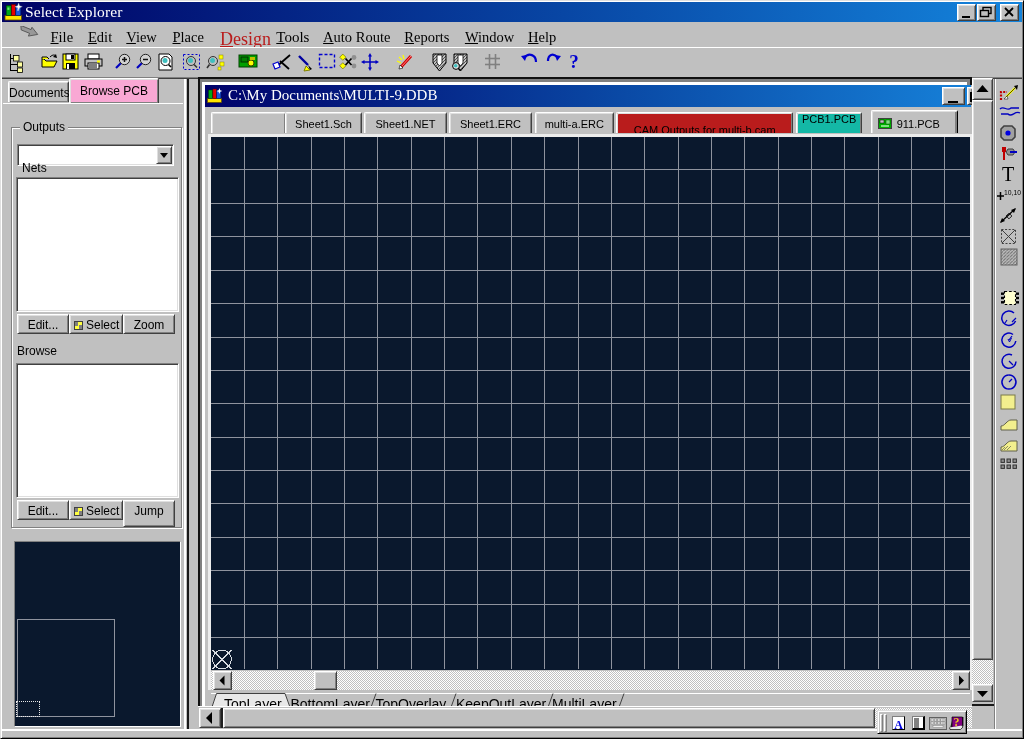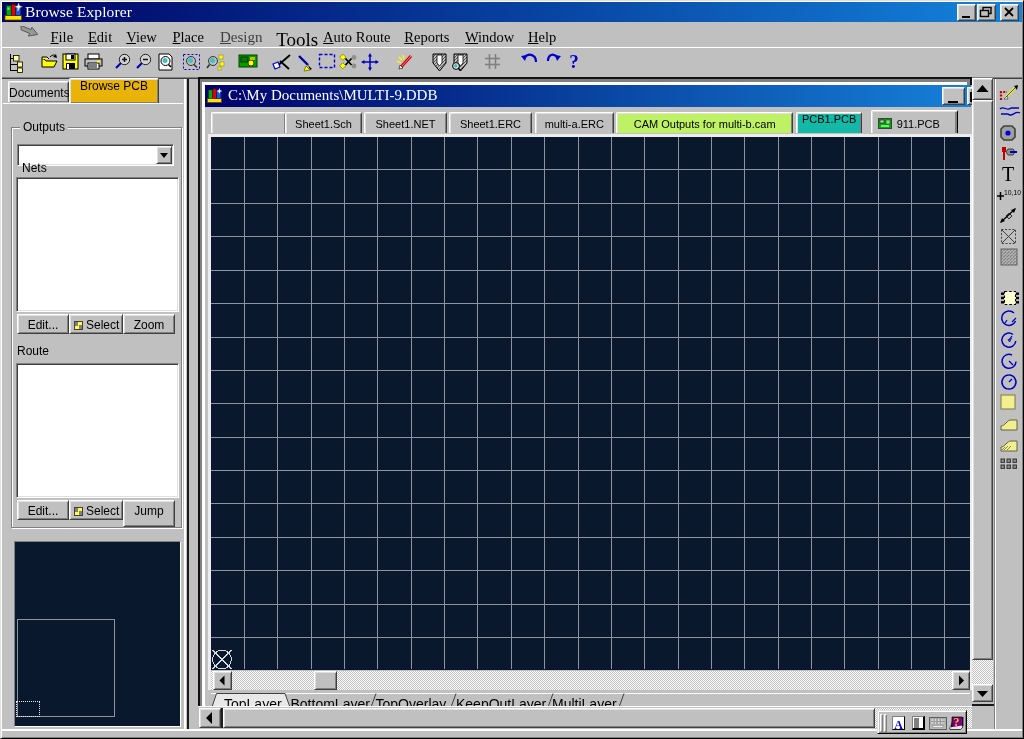--- a/index.html
+++ b/index.html
@@ -19,21 +19,21 @@
     <svg width="19" height="18" viewBox="0 0 19 18">
       <rect x="1" y="12.5" width="16.5" height="4.5" fill="#ffe400" stroke="#604800" stroke-width="0.8"></rect>
       <rect x="2.2" y="2.5" width="5" height="10" fill="#00a818" stroke="#003800" stroke-width="0.6"></rect>
       <rect x="7.4" y="1.5" width="4.2" height="11" fill="#e80000" stroke="#500000" stroke-width="0.6"></rect>
       <rect x="11.8" y="3.5" width="5" height="9" fill="#1e5ae0" stroke="#001a60" stroke-width="0.6"></rect>
       <rect x="3.4" y="4.5" width="2" height="2.4" fill="#70e070"></rect>
       <rect x="13" y="5.5" width="2" height="2.4" fill="#86a8f4"></rect>
       <path d="M14.6 0 l1 2.7 2.7 1 -2.7 1 -1 2.7 -1-2.7 -2.7-1 2.7-1Z" fill="#fff" stroke="#9ab" stroke-width="0.4"></path>
     </svg>
   </div>
-<div class="abs serif" style="left:25px;top:3px;font-size:15.5px;color:#fff;letter-spacing:0.1px">Browse Explorer</div>
+<div class="abs serif" style="left:25px;top:3px;font-size:15.5px;color:#fff;letter-spacing:0.1px">Select Explorer</div>
 <div class="abs btn" style="left:957px;top:4px;width:19px;height:17px;overflow:hidden">
     <div class="abs" style="left:4px;top:11px;width:8px;height:2px;background:#000"></div>
   </div>
 <div class="abs btn" style="left:977px;top:4px;width:19px;height:17px;overflow:hidden">
     <svg width="16" height="14">
       <rect x="5" y="2.5" width="8" height="6" fill="none" stroke="#000" stroke-width="1.4"></rect>
       <rect x="2.5" y="5.5" width="8" height="6" fill="#c0c0c0" stroke="#000" stroke-width="1.4"></rect>
     </svg>
   </div>
 <div class="abs btn" style="left:1000px;top:4px;width:19px;height:17px;overflow:hidden">
@@ -42,22 +42,22 @@
     </svg>
   </div>
 <div class="abs" style="left:2px;top:22px;width:1020px;height:25px;background:#c0c0c0"></div>
 <svg class="abs" style="left:18px;top:26px" width="24" height="16" viewBox="0 0 24 16">
     <path d="M1 3 L12 3 L12 0.5 L20 5 L12 10 L12 7 L3 7 Z" fill="#989898" stroke="#505050" stroke-width="0.8" transform="rotate(22 11 6)"></path>
   </svg>
 <div class="abs serif" style="left:50.5px;top:28.5px;font-size:14.5px;color:#000"><span style="text-decoration:underline">F</span>ile</div>
 <div class="abs serif" style="left:88px;top:28.5px;font-size:14.5px;color:#000"><span style="text-decoration:underline">E</span>dit</div>
 <div class="abs serif" style="left:126.3px;top:28.5px;font-size:14.5px;color:#000"><span style="text-decoration:underline">V</span>iew</div>
 <div class="abs serif" style="left:172.5px;top:28.5px;font-size:14.5px;color:#000"><span style="text-decoration:underline">P</span>lace</div>
-<div class="abs serif" style="left:220px;top:28.5px;font-size:15px;color:#404040"><span style="text-decoration:underline">D</span>esign</div>
-<div class="abs serif" style="left:276.3px;top:28.5px;font-size:19px;color:#000"><span style="text-decoration:underline">T</span>ools</div>
+<div class="abs serif" style="left:220px;top:28.5px;font-size:18px;color:#b91c1c"><span style="text-decoration:underline">D</span>esign</div>
+<div class="abs serif" style="left:276.3px;top:28.5px;font-size:15px;color:#000"><span style="text-decoration:underline">T</span>ools</div>
 <div class="abs serif" style="left:323.1px;top:28.5px;font-size:14.5px;color:#000"><span style="text-decoration:underline">A</span>uto Route</div>
 <div class="abs serif" style="left:404.3px;top:28.5px;font-size:14.5px;color:#000"><span style="text-decoration:underline">R</span>eports</div>
 <div class="abs serif" style="left:464.9px;top:28.5px;font-size:14.5px;color:#000"><span style="text-decoration:underline">W</span>indow</div>
 <div class="abs serif" style="left:528px;top:28.5px;font-size:14.5px;color:#000"><span style="text-decoration:underline">H</span>elp</div>
 <div class="abs" style="left:2px;top:47px;width:1020px;height:30px;background:#c0c0c0;border-top:1px solid #fff"></div>
 <div class="abs" style="left:7px;top:53px">
     <svg width="18" height="20" viewBox="0 0 18 20">
       <g stroke="#000" fill="none">
         <line x1="3.5" y1="1" x2="3.5" y2="18"></line>
         <line x1="3.5" y1="5.5" x2="9" y2="5.5"></line>
@@ -258,36 +258,36 @@
     <svg width="12" height="17" viewBox="0 0 12 17">
       <text x="6" y="15" font-family="Liberation Serif" font-size="19" font-weight="bold" fill="#0000d0" text-anchor="middle">?</text>
     </svg>
   </div>
 <div class="abs" style="left:2px;top:77px;width:1020px;height:1px;background:#808080"></div>
 <div class="abs" style="left:2px;top:78px;width:1020px;height:1px;background:#404040"></div>
 <div class="abs" style="left:2px;top:79px;width:186px;height:650px;background:#c0c0c0"></div>
 <div class="abs" style="left:184px;top:79px;width:1.5px;height:650px;background:#fff"></div>
 <div class="abs" style="left:187px;top:79px;width:1.5px;height:650px;background:#1a1a1a"></div>
 <div class="abs btn t12" style="left:8px;top:81px;width:61px;height:21px;border-bottom:none;text-align:center;padding-top:4px;border-radius:2px 2px 0 0">Documents</div>
-<div class="abs btn t11" style="left:69px;top:78px;width:90px;height:25px;border-bottom:none;text-align:center;font-size:12px;border-radius:2px 2px 0 0;background:#eab308">Browse PCB</div>
+<div class="abs btn t11" style="left:69px;top:78px;width:90px;height:25px;border-bottom:none;text-align:center;padding-top:5px;font-size:12px;border-radius:2px 2px 0 0;background:#f9a8d4">Browse PCB</div>
 <div class="abs" style="left:3px;top:103px;width:180px;height:1px;background:#fff"></div>
 <div class="abs" style="left:11px;top:127px;width:171px;height:401px;border:1px solid #808080;box-shadow:1px 1px 0 #fff,inset 1px 1px 0 #fff"></div>
 <div class="abs t12" style="left:20px;top:120px;background:#c0c0c0;padding:0 3px">Outputs</div>
 <div class="abs sunk" style="left:17px;top:144px;width:157px;height:22px;background:#fff"></div>
 <div class="abs t12" style="left:22px;top:161px">Nets</div>
 <div class="abs btn" style="left:156px;top:146px;width:16px;height:18px">
     <svg width="14" height="16">
       <path d="M3 6 L11 6 L7 11 Z" fill="#000"></path>
     </svg>
   </div>
 <div class="abs sunk" style="left:16px;top:177px;width:163px;height:135px;background:#fff"></div>
 <div class="abs btn t12" style="left:17px;top:314px;width:52px;height:20px;text-align:center;padding-top:2.5px">Edit...</div>
 <div class="abs btn t12" style="left:69px;top:314px;width:54px;height:20px;padding-top:2.5px;padding-left:4px;white-space:nowrap;overflow:hidden"><span style="display:inline-block;width:9px;height:9px;margin-right:3px;vertical-align:-1px;background:conic-gradient(#ffff40 25%,#808080 0 50%,#ffff40 0 75%,#808080 0);border:1px solid #404040"></span>Select</div>
 <div class="abs btn t12" style="left:123px;top:314px;width:52px;height:20px;text-align:center;padding-top:2.5px">Zoom</div>
-<div class="abs t12" style="left:17px;top:344px">Route</div>
+<div class="abs t12" style="left:17px;top:344px">Browse</div>
 <div class="abs sunk" style="left:16px;top:363px;width:163px;height:135px;background:#fff"></div>
 <div class="abs btn t12" style="left:17px;top:500px;width:52px;height:20px;text-align:center;padding-top:2.5px">Edit...</div>
 <div class="abs btn t12" style="left:69px;top:500px;width:54px;height:20px;padding-top:2.5px;padding-left:4px;white-space:nowrap;overflow:hidden"><span style="display:inline-block;width:9px;height:9px;margin-right:3px;vertical-align:-1px;background:conic-gradient(#ffff40 25%,#808080 0 50%,#ffff40 0 75%,#808080 0);border:1px solid #404040"></span>Select</div>
 <div class="abs btn t12" style="left:123px;top:500px;width:52px;height:27px;text-align:center;padding-top:2.5px">Jump</div>
 <div class="abs sunk1" style="left:14px;top:541px;width:167px;height:186px;background:#0a182d">
     <div class="abs" style="left:1.5px;top:77px;width:98px;height:98px;border:1px solid #8f939e"></div>
     <div class="abs" style="left:1px;top:159px;width:24px;height:16px;border:1px dotted #e8e8e8"></div>
   </div>
 <div class="abs" style="left:195px;top:79px;width:827px;height:650px;background:#c0c0c0"></div>
 <div class="abs" style="left:197.5px;top:77px;width:774px;height:633px;background:#101010"></div>
@@ -309,21 +309,21 @@
     <div class="abs" style="left:5px;top:12.5px;width:10px;height:2.2px;background:#000"></div>
   </div>
 <div class="abs btn" style="left:966.5px;top:87px;width:5px;height:18px;overflow:hidden;border-right:none">
     <div class="abs" style="left:2.8px;top:4px;width:1.8px;height:10px;background:#000"></div>
   </div>
 <div class="abs t11" style="left:211px;top:112px;width:75px;height:23px;background:#c0c0c0;border:1px solid;border-color:#fff #404040 #c0c0c0 #fff;box-shadow:inset 1px 1px 0 #dfdfdf,inset -1px 0 0 #808080;padding-top:21px;border-radius:2px 2px 0 0;white-space:nowrap;overflow:hidden">multi-c.Sch</div>
 <div class="abs t11" style="left:285px;top:112px;width:77px;height:23px;background:#c0c0c0;border:1px solid;border-color:#fff #404040 #c0c0c0 #fff;box-shadow:inset 1px 1px 0 #dfdfdf,inset -1px 0 0 #808080;text-align:center;padding-top:5px;border-radius:2px 2px 0 0;white-space:nowrap;overflow:hidden">Sheet1.Sch</div>
 <div class="abs t11" style="left:364px;top:112px;width:83px;height:23px;background:#c0c0c0;border:1px solid;border-color:#fff #404040 #c0c0c0 #fff;box-shadow:inset 1px 1px 0 #dfdfdf,inset -1px 0 0 #808080;text-align:center;padding-top:5px;border-radius:2px 2px 0 0;white-space:nowrap;overflow:hidden">Sheet1.NET</div>
 <div class="abs t11" style="left:449px;top:112px;width:83px;height:23px;background:#c0c0c0;border:1px solid;border-color:#fff #404040 #c0c0c0 #fff;box-shadow:inset 1px 1px 0 #dfdfdf,inset -1px 0 0 #808080;text-align:center;padding-top:5px;border-radius:2px 2px 0 0;white-space:nowrap;overflow:hidden">Sheet1.ERC</div>
 <div class="abs t11" style="left:535px;top:112px;width:78.6px;height:23px;background:#c0c0c0;border:1px solid;border-color:#fff #404040 #c0c0c0 #fff;box-shadow:inset 1px 1px 0 #dfdfdf,inset -1px 0 0 #808080;text-align:center;padding-top:5px;border-radius:2px 2px 0 0;white-space:nowrap;overflow:hidden">multi-a.ERC</div>
-<div class="abs t11" style="left:615.9px;top:112px;width:177.6px;height:23px;background:#bef264;border:1px solid;border-color:#fff #404040 #c0c0c0 #fff;box-shadow:inset 1px 1px 0 #dfdfdf,inset -1px 0 0 #808080;text-align:center;padding-top:5px;border-radius:2px 2px 0 0;white-space:nowrap;overflow:hidden">CAM Outputs for multi-b.cam</div>
+<div class="abs t11" style="left:615.9px;top:112px;width:177.6px;height:23px;background:#b91c1c;border:1px solid;border-color:#fff #404040 #c0c0c0 #fff;box-shadow:inset 1px 1px 0 #dfdfdf,inset -1px 0 0 #808080;text-align:center;padding-top:11px;border-radius:2px 2px 0 0;white-space:nowrap;overflow:hidden">CAM Outputs for multi-b.cam</div>
 <div class="abs t11" style="left:796.1px;top:112px;width:66px;height:23px;background:#14b8a6;border:1px solid;border-color:#fff #404040 #c0c0c0 #fff;box-shadow:inset 1px 1px 0 #dfdfdf,inset -1px 0 0 #808080;text-align:center;border-radius:2px 2px 0 0;white-space:nowrap;overflow:hidden">PCB1.PCB</div>
 <div class="abs t11" style="left:870.7px;top:110px;width:87.3px;height:25px;background:#c0c0c0;border:1px solid;border-color:#fff #000 #c0c0c0 #fff;box-shadow:inset 1px 1px 0 #dfdfdf,inset -2px 0 0 #808080;border-radius:2px 2px 0 0;padding-top:6px;padding-left:6px;white-space:nowrap"><span style="display:inline-block;vertical-align:-2px;margin-right:4px"><svg width="15" height="13" viewBox="0 0 15 13">
         <rect x="0.5" y="1.5" width="13" height="10" fill="#00b000" stroke="#404040"></rect>
         <rect x="2" y="3" width="4" height="3" fill="#c0c0c0" stroke="#000" stroke-width="0.5"></rect>
         <rect x="8" y="3" width="4" height="4" fill="#80e080" stroke="#004000" stroke-width="0.5"></rect>
         <rect x="3" y="8" width="8" height="2" fill="#80e080"></rect>
       </svg></span>911.PCB</div>
 <div class="abs" style="left:207px;top:133px;width:764px;height:577px;background:#c0c0c0"></div>
 <div class="abs" style="left:207.5px;top:133.5px;width:763px;height:3.5px;background:#ececec"></div>
 <div class="abs" style="left:207.5px;top:133.5px;width:3.5px;height:556.5px;background:#ececec"></div>

